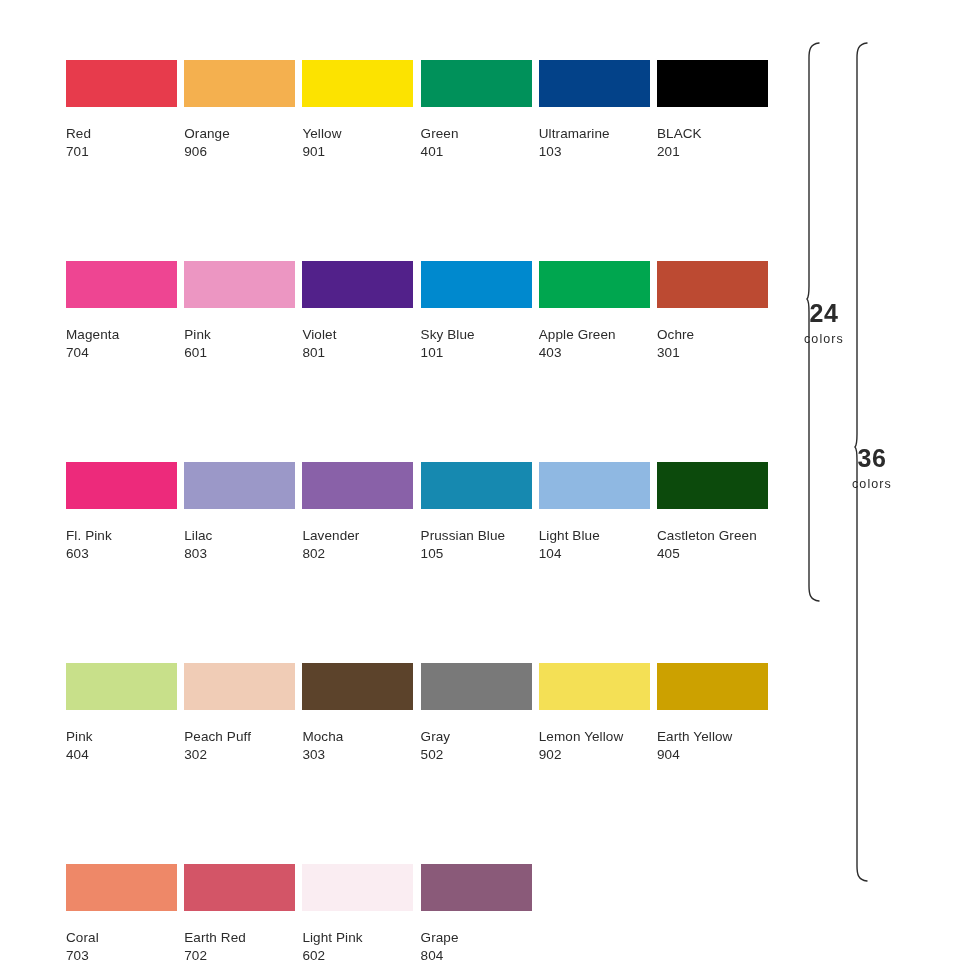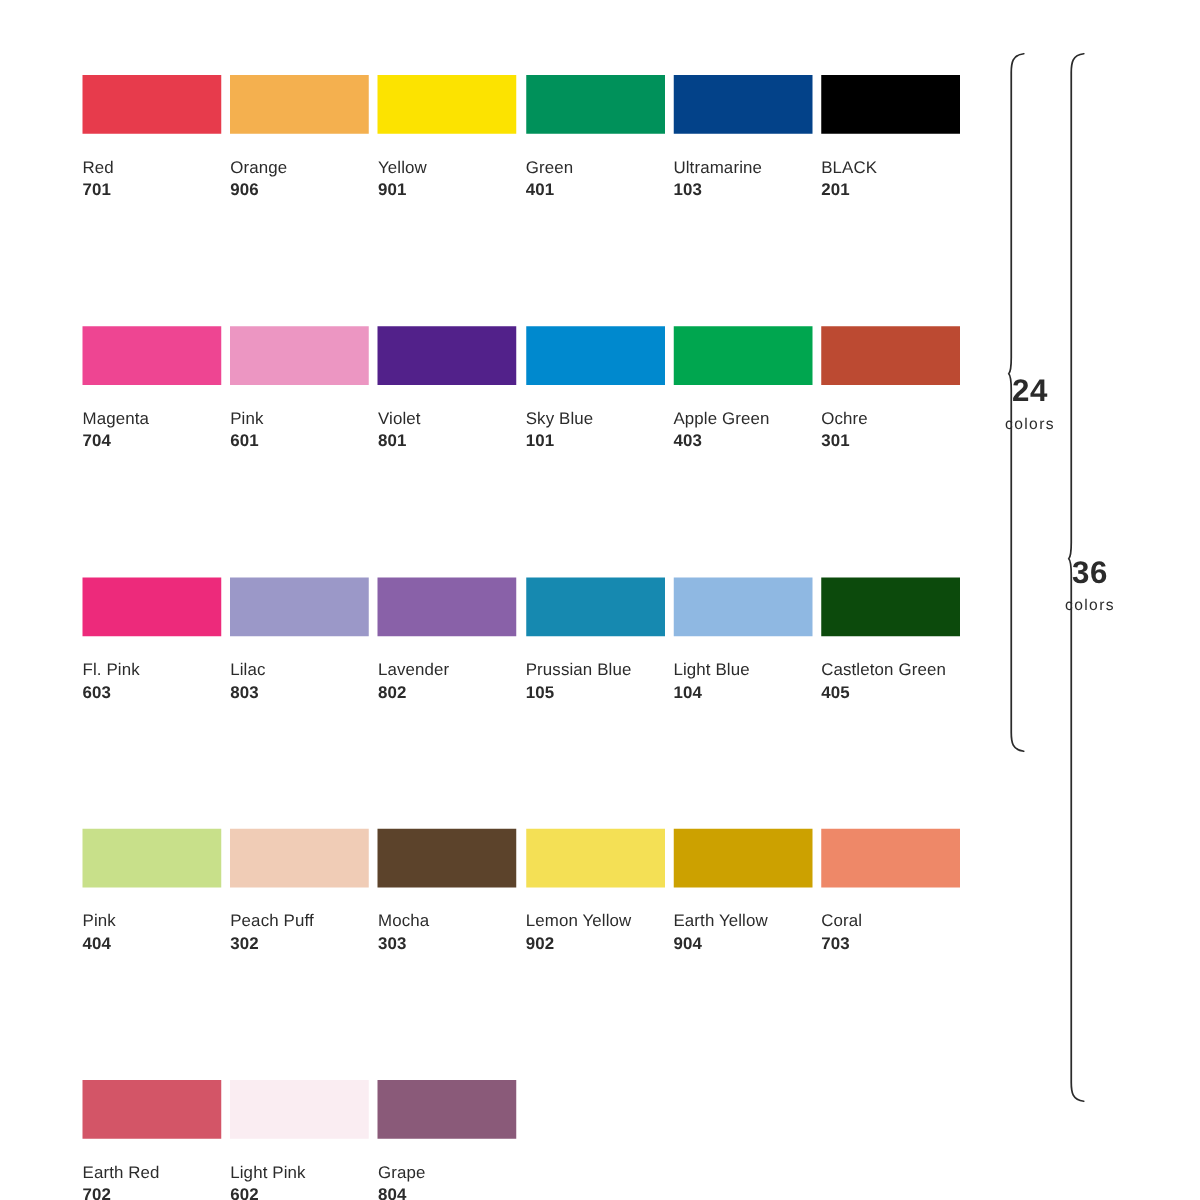--- a/index.html
+++ b/index.html
@@ -51,21 +51,20 @@
     letter-spacing: 0.1px;
     color: #2b2b2b;
     white-space: nowrap;
   }
 
   .swatch-code {
     font-size: 13.5px;
     line-height: 18px;
     letter-spacing: 0.1px;
     color: #2b2b2b;
-    font-weight: bold;
   }
 
   
   .bracket {
     position: absolute;
   }
   .bracket svg {
     display: block;
   }
 
@@ -200,20 +199,25 @@
         <div class="swatch-chip" style="background: rgb(240, 204, 182);"></div>
         <div class="swatch-label">Peach Puff</div>
         <div class="swatch-code">302</div>
       </div>
       <div class="swatch-cell">
         <div class="swatch-chip" style="background: rgb(92, 67, 43);"></div>
         <div class="swatch-label">Mocha</div>
         <div class="swatch-code">303</div>
       </div>
       <div class="swatch-cell">
+        <div class="swatch-chip" style="background: rgb(121, 121, 121);"></div>
+        <div class="swatch-label">Gray</div>
+        <div class="swatch-code">502</div>
+      </div>
+      <div class="swatch-cell">
         <div class="swatch-chip" style="background: rgb(244, 224, 85);"></div>
         <div class="swatch-label">Lemon Yellow</div>
         <div class="swatch-code">902</div>
       </div>
       <div class="swatch-cell">
         <div class="swatch-chip" style="background: rgb(204, 161, 0);"></div>
         <div class="swatch-label">Earth Yellow</div>
         <div class="swatch-code">904</div>
       </div>
       <div class="swatch-cell">

